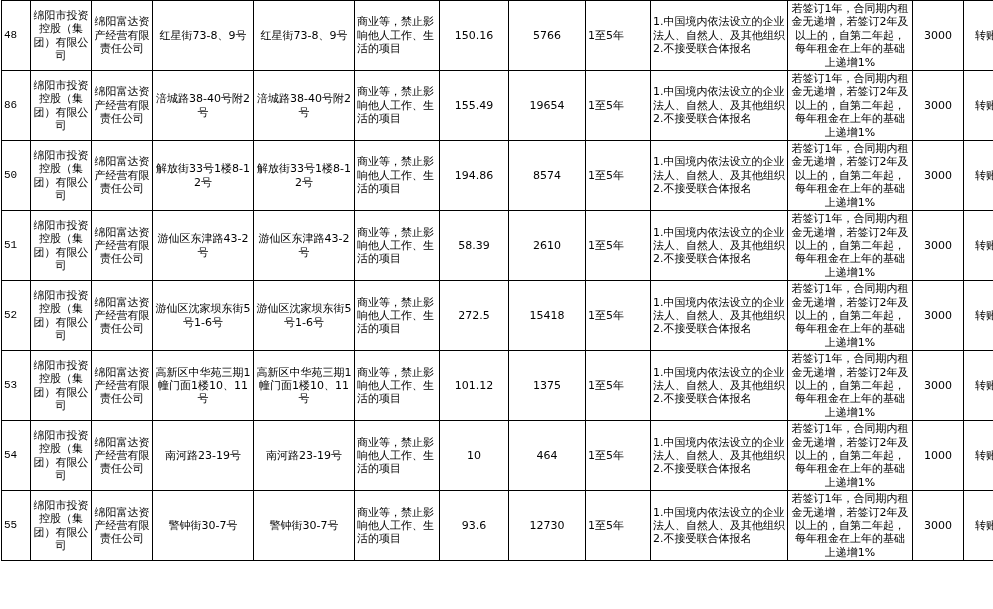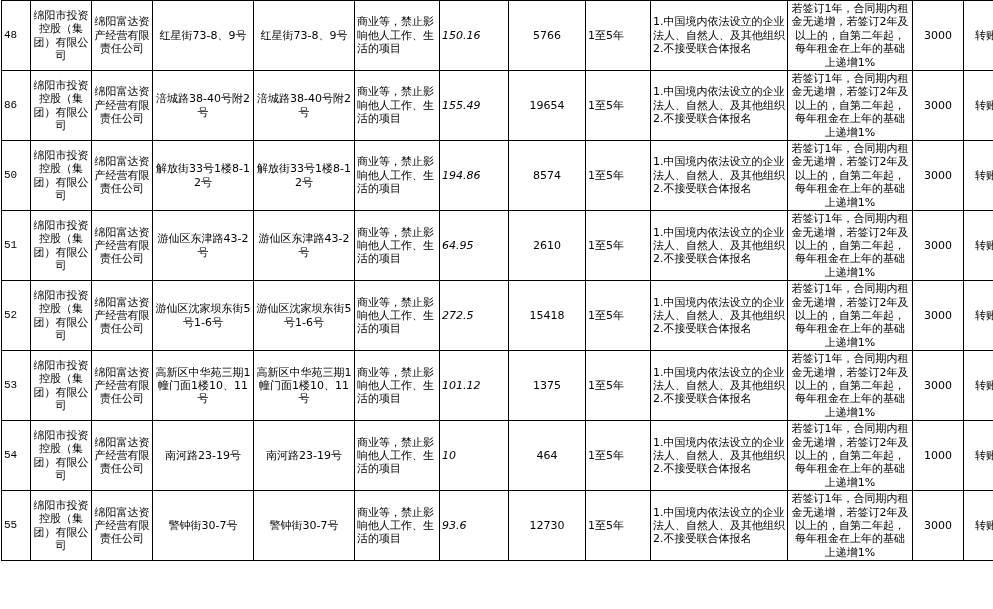--- a/index.html
+++ b/index.html
@@ -32,21 +32,21 @@
     line-height: 1.22;
     word-break: break-all;
     overflow: hidden;
   }
   .c-idx      { width: 24px;  text-align: left; font-family: Liberation Mono, monospace; }
   .c-owner    { width: 56px;  text-align: center; margin-top: 16px; }
   .c-manager  { width: 56px;  text-align: center; margin-top: 12px; }
   .c-addr     { width: 96px;  text-align: center; }
   .c-loc      { width: 96px;  text-align: center; }
   .c-use      { width: 80px;  text-align: left; margin-top: 11px; }
-  .c-area     { width: 64px;  text-align: left; font-style: italic; }
+  .c-area     { width: 64px;  text-align: center; }
   .c-price    { width: 72px;  text-align: center; }
   .c-term     { width: 60px;  text-align: left; }
   .c-qual     { width: 132px; text-align: left; }
   .c-incr     { width: 120px; text-align: center; }
   .c-deposit  { width: 46px;  text-align: center; }
   .c-pay      { width: 40px;  text-align: center; }
 
   .multiline { white-space: pre-line; margin-left: 40px; }
 </style>
 </head>
@@ -110,21 +110,21 @@
 
       </tr>
 
       <tr>
         <td class="c-idx">51</td>
         <td class="c-owner">绵阳市投资控股（集团）有限公司</td>
         <td class="c-manager">绵阳富达资产经营有限责任公司</td>
         <td class="c-addr">游仙区东津路43-2号</td>
         <td class="c-loc">游仙区东津路43-2号</td>
         <td class="c-use">商业等，禁止影响他人工作、生活的项目</td>
-        <td class="c-area">64.95</td>
+        <td class="c-area">58.39</td>
         <td class="c-price">2610</td>
         <td class="c-term">1至5年</td>
         <td class="c-qual multiline">1.中国境内依法设立的企业法人、自然人、及其他组织
 2.不接受联合体报名</td>
         <td class="c-incr">若签订1年，合同期内租金无递增，若签订2年及以上的，自第二年起，每年租金在上年的基础上递增1%</td>
         <td class="c-deposit">3000</td>
         <td class="c-pay">转账</td>
 
       </tr>
 

